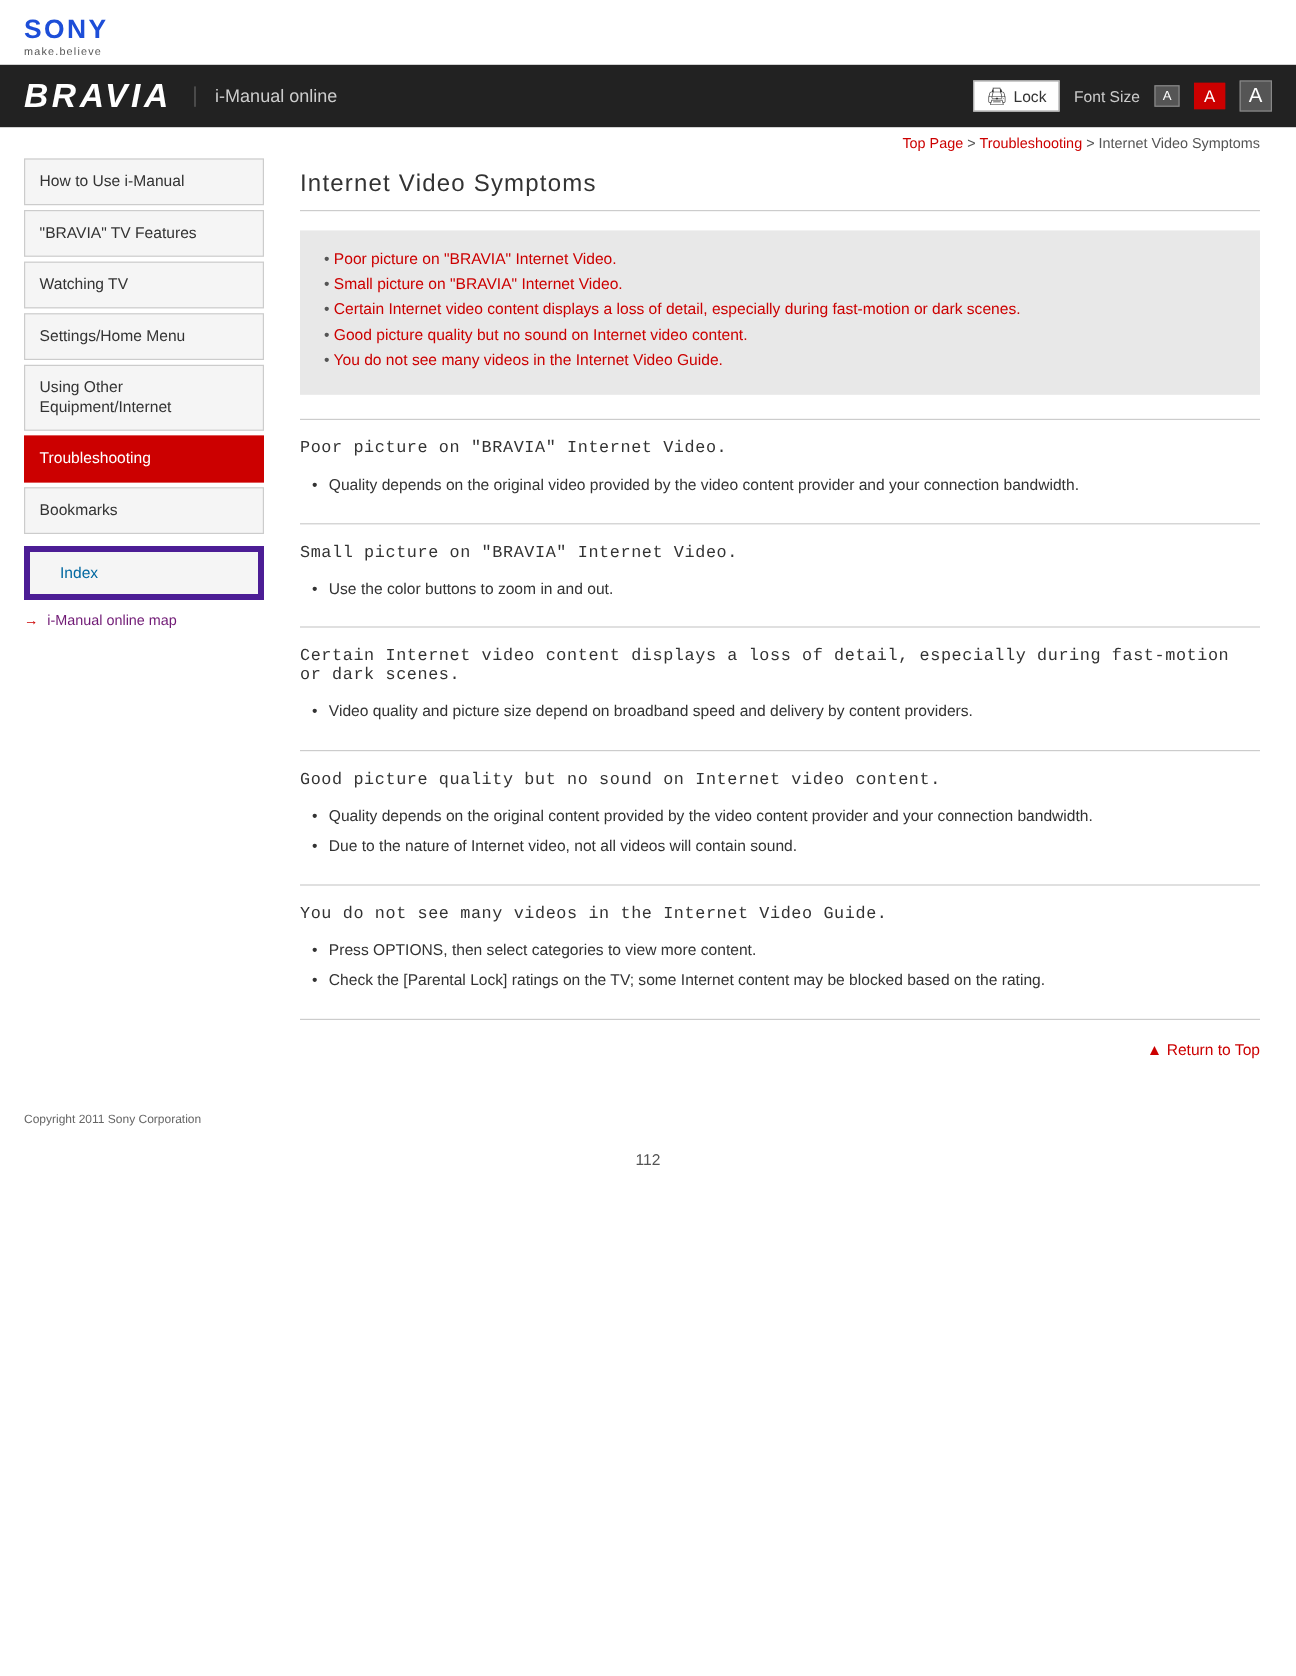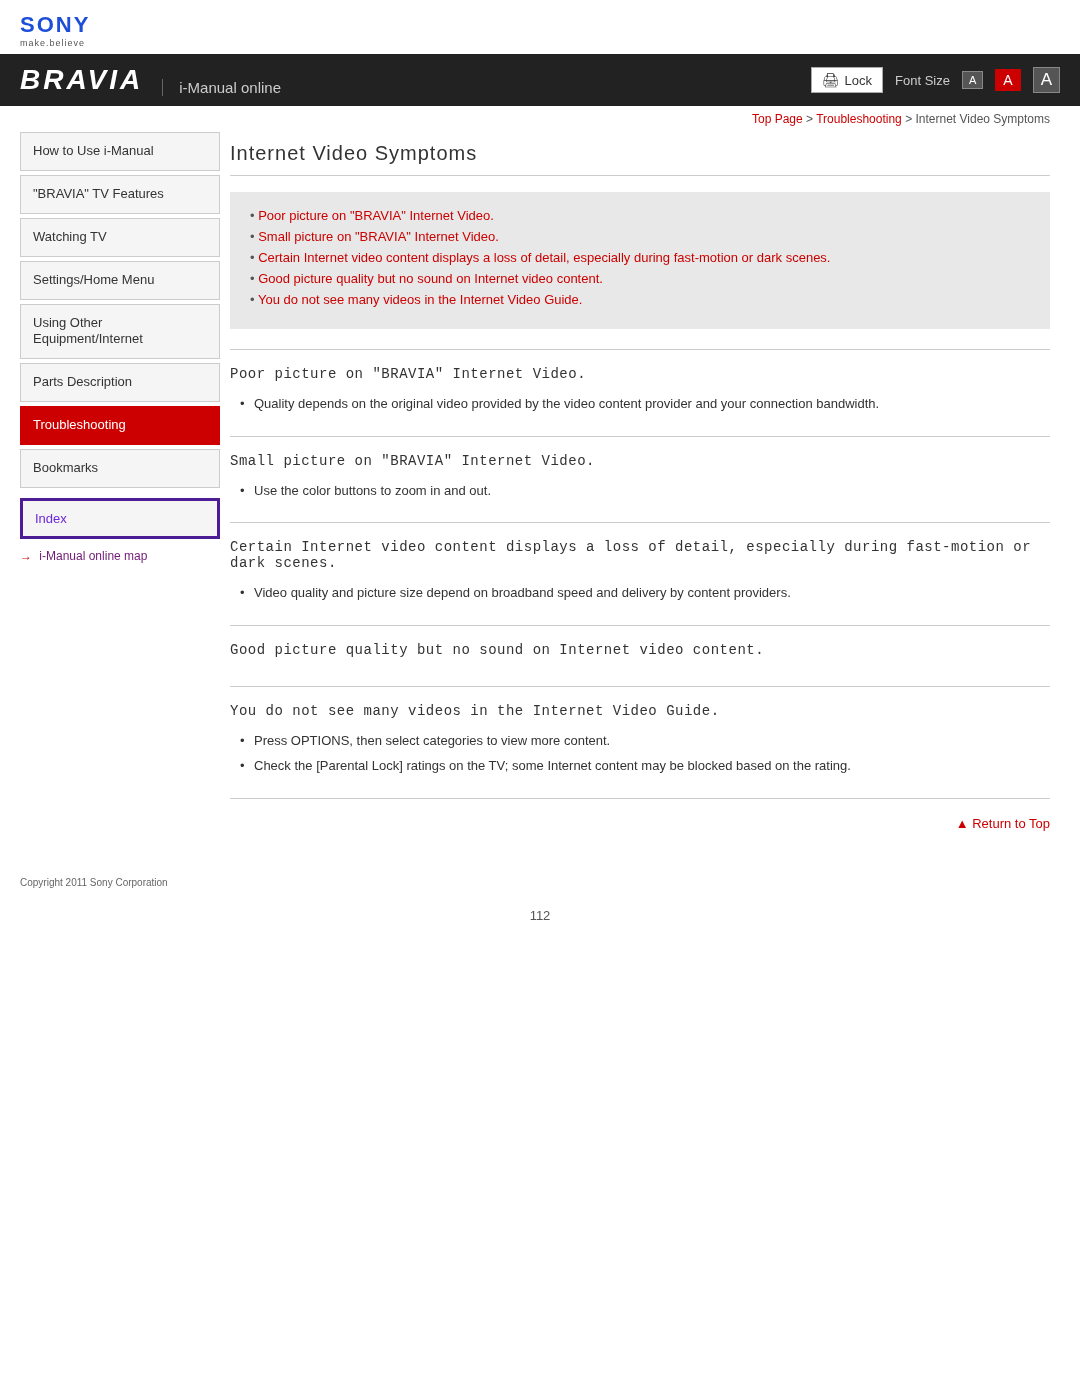--- a/index.html
+++ b/index.html
@@ -15,21 +15,21 @@
     
     .top-bar {
       background: #222;
       padding: 10px 20px;
       display: flex;
       align-items: center;
       justify-content: space-between;
     }
     .bravia-logo {
       display: flex;
-      align-items: flex-end;
+      align-items: center;
       gap: 16px;
     }
     .bravia-text {
       font-size: 28px;
       font-weight: 900;
       color: #fff;
       letter-spacing: 3px;
       font-style: italic;
     }
     .imanual-label {
@@ -100,20 +100,21 @@
       text-align: right;
     }
     .breadcrumb span {
       color: #555;
     }
 
     
     .main-layout {
       display: flex;
       padding: 0 20px;
+      gap: 20px;
     }
 
     
     .sidebar {
       width: 200px;
       flex-shrink: 0;
     }
     .sidebar-item {
       border: 1px solid #ccc;
       padding: 10px 12px;
@@ -123,27 +124,27 @@
       background: #f5f5f5;
       color: #333;
       line-height: 1.3;
     }
     .sidebar-item.active {
       background: #c00;
       color: #fff;
       border-color: #c00;
     }
     .sidebar-index {
-      border: 3px solid #4c1d95;
-      padding: 10px 12px;
+      border: 5px solid #4c1d95;
+      padding: 10px 25px;
       margin-bottom: 4px;
       font-size: 13px;
       cursor: pointer;
       background: #f5f5f5;
-      color: #6d28d9;
+      color: #0369a1;
       margin-top: 10px;
     }
     .sidebar-map-link {
       margin-top: 10px;
       font-size: 12px;
     }
     .sidebar-map-link a {
       color: #701a75;
       text-decoration: none;
       margin-top: 16px;
@@ -297,23 +298,20 @@
     </div>
     <div class="sidebar-item">
       <span>Watching TV</span>
     </div>
     <div class="sidebar-item">
       <span>Settings/Home Menu</span>
     </div>
     <div class="sidebar-item">
       <span>Using Other Equipment/Internet</span>
     </div>
-    <div class="sidebar-item">
-      <span>Parts Description</span>
-    </div>
     <div class="sidebar-item active">
       <span>Troubleshooting</span>
     </div>
     <div class="sidebar-item">
       <span>Bookmarks</span>
     </div>
     <div class="sidebar-index">
       <span>Index</span>
     </div>
     <div class="sidebar-map-link">
@@ -362,20 +360,24 @@
 
     <div class="section" id="fast-motion">
       <div class="section-title">Certain Internet video content displays a loss of detail, especially during fast-motion or dark scenes.</div>
       <ul class="section-list">
         <li>Video quality and picture size depend on broadband speed and delivery by content providers.</li>
       </ul>
     </div>
 
     <div class="section" id="no-sound">
       <div class="section-title">Good picture quality but no sound on Internet video content.</div>
+      <ul class="section-list">
+        <li>Quality depends on the original content provided by the video content provider and your connection bandwidth.</li>
+        <li>Due to the nature of Internet video, not all videos will contain sound.</li>
+      </ul>
     </div>
 
     <div class="section" id="no-videos">
       <div class="section-title">You do not see many videos in the Internet Video Guide.</div>
       <ul class="section-list">
         <li>Press OPTIONS, then select categories to view more content.</li>
         <li>Check the [Parental Lock] ratings on the TV; some Internet content may be blocked based on the rating.</li>
       </ul>
     </div>
 

